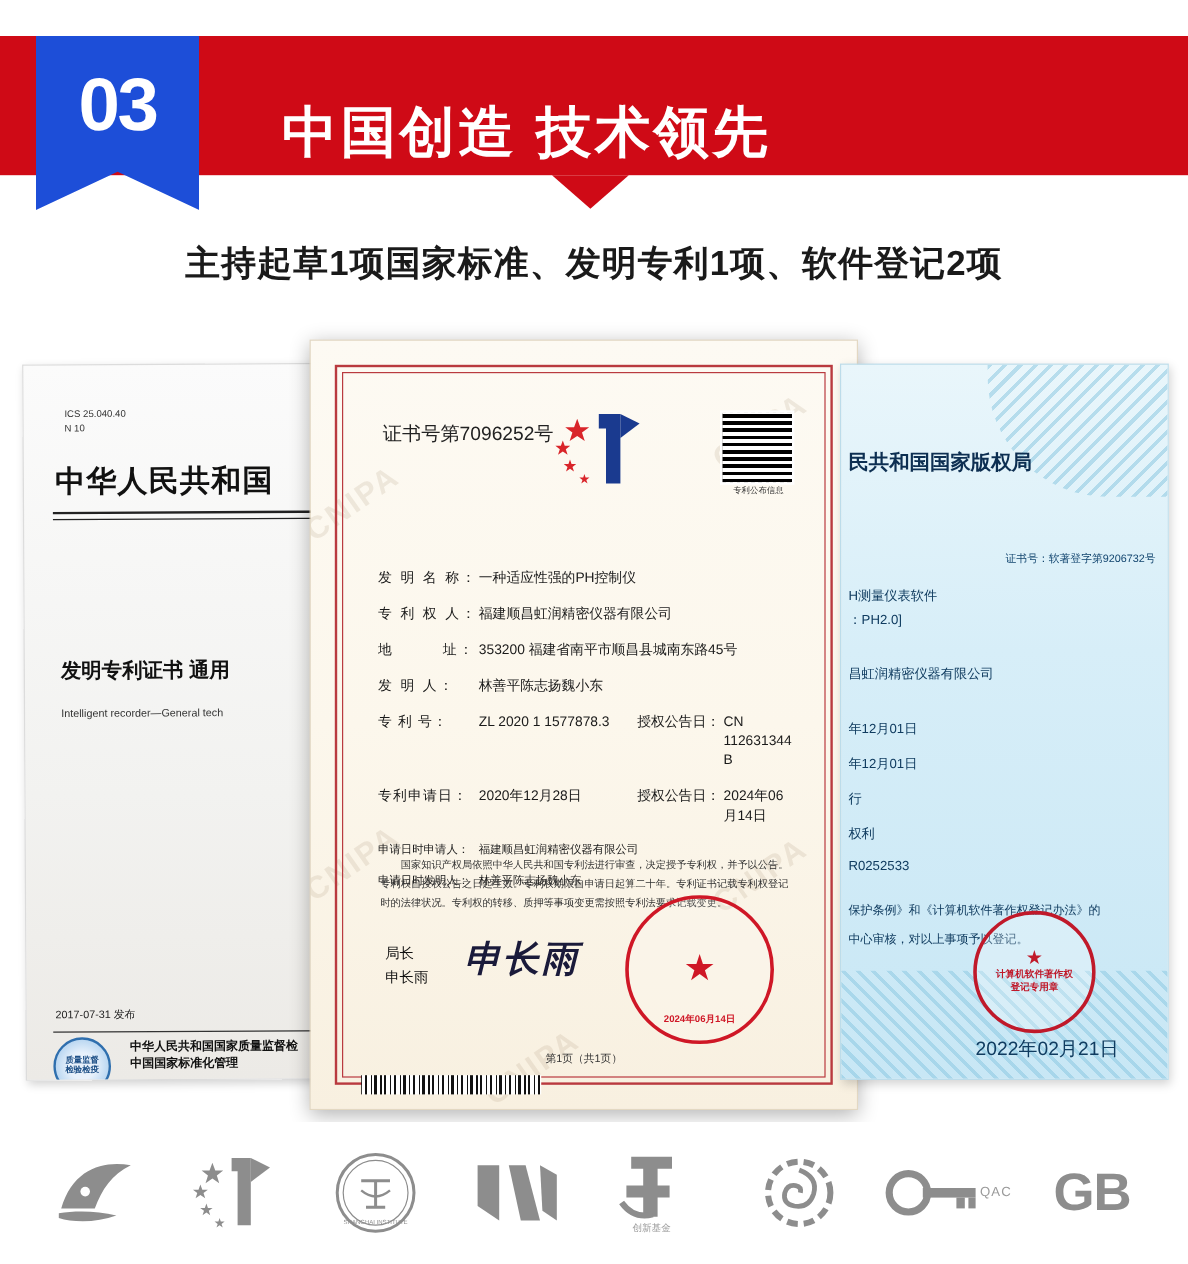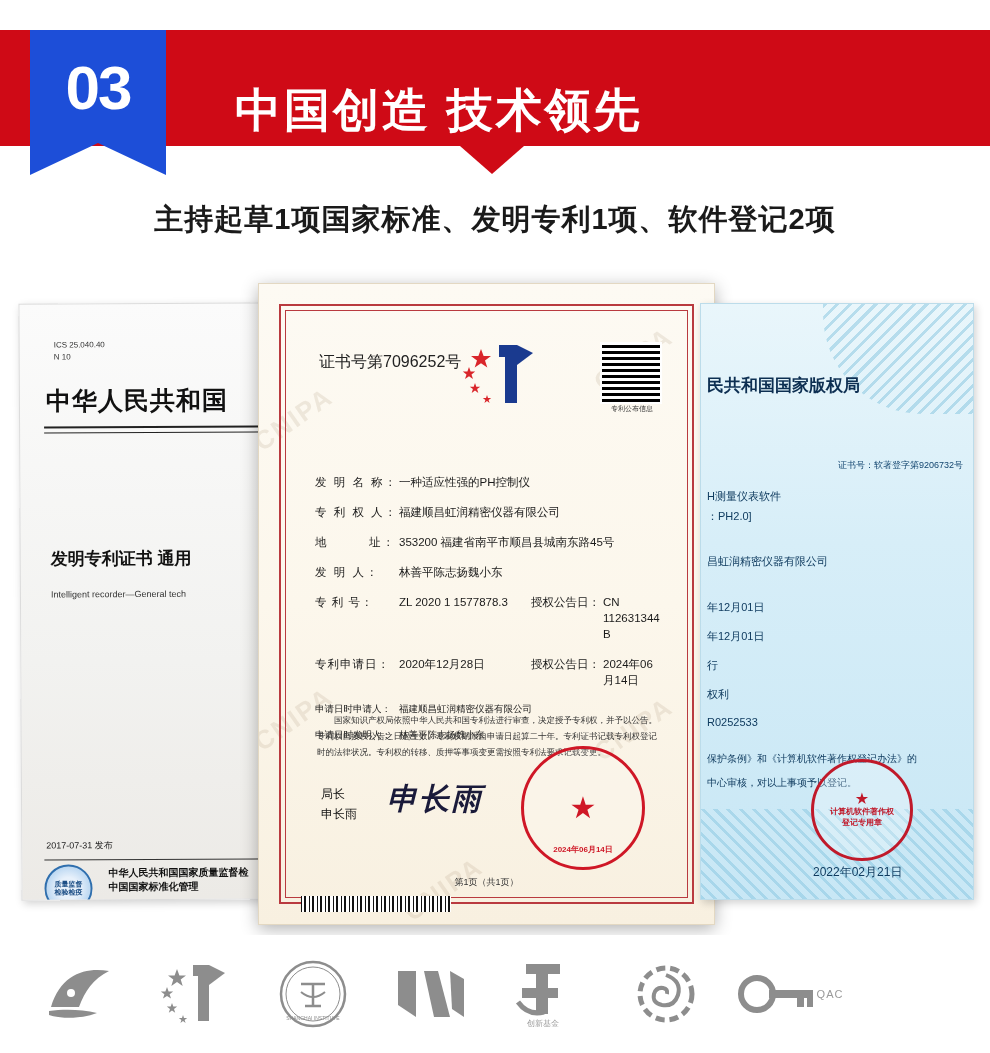--- a/index.html
+++ b/index.html
@@ -119,21 +119,21 @@
   }
   .cert-right .cr-seal{
     position:absolute;left:110px;top:455px;width:96px;height:96px;border-radius:50%;
     border:3px solid #c0192a;color:#c0192a;
     display:flex;flex-direction:column;align-items:center;justify-content:center;
     text-align:center;font-size:8px;line-height:11px;font-weight:bold;
     background:rgba(255,255,255,.25);
   }
   .cert-right .cr-seal .star{font-size:16px;line-height:14px;}
   .cert-right .cr-date{
-    position:absolute;left:112px;top:560px;font-size:12px;color:#103c60;white-space:nowrap;
+    position:absolute;left:112px;top:560px;font-size:16px;color:#103c60;white-space:nowrap;
   }
   
   .cert-center{
     position:absolute;left:258px;top:0px;width:455px;height:640px;
     background:linear-gradient(180deg,#fdfaf3 0%,#fcf7ec 50%,#f8f0e0 100%);
     border:1px solid #e3d8c2;
     box-shadow:0 4px 16px rgba(0,0,0,.30);
     overflow:hidden;
   }
   .cert-center .wm{
@@ -420,13 +420,14 @@
   <div class="logo-item" style="left:735px;width:110px;flex-direction:row;">
     <svg width="80" height="46" viewBox="0 0 80 46">
       <circle cx="20" cy="23" r="16" fill="none" stroke="#8d8d8d" stroke-width="6"></circle>
       <rect x="32" y="19" width="44" height="8" fill="#8d8d8d"></rect>
       <rect x="60" y="27" width="7" height="9" fill="#8d8d8d"></rect>
       <rect x="70" y="27" width="6" height="9" fill="#8d8d8d"></rect>
     </svg>
     <div class="lbl" style="font-size:11px;letter-spacing:1px;">QAC</div>
   </div>
 
+  <div class="logo-item logo-gb" style="left:860px;width:100px;">GB</div>
 </div>
 
 </body></html>

